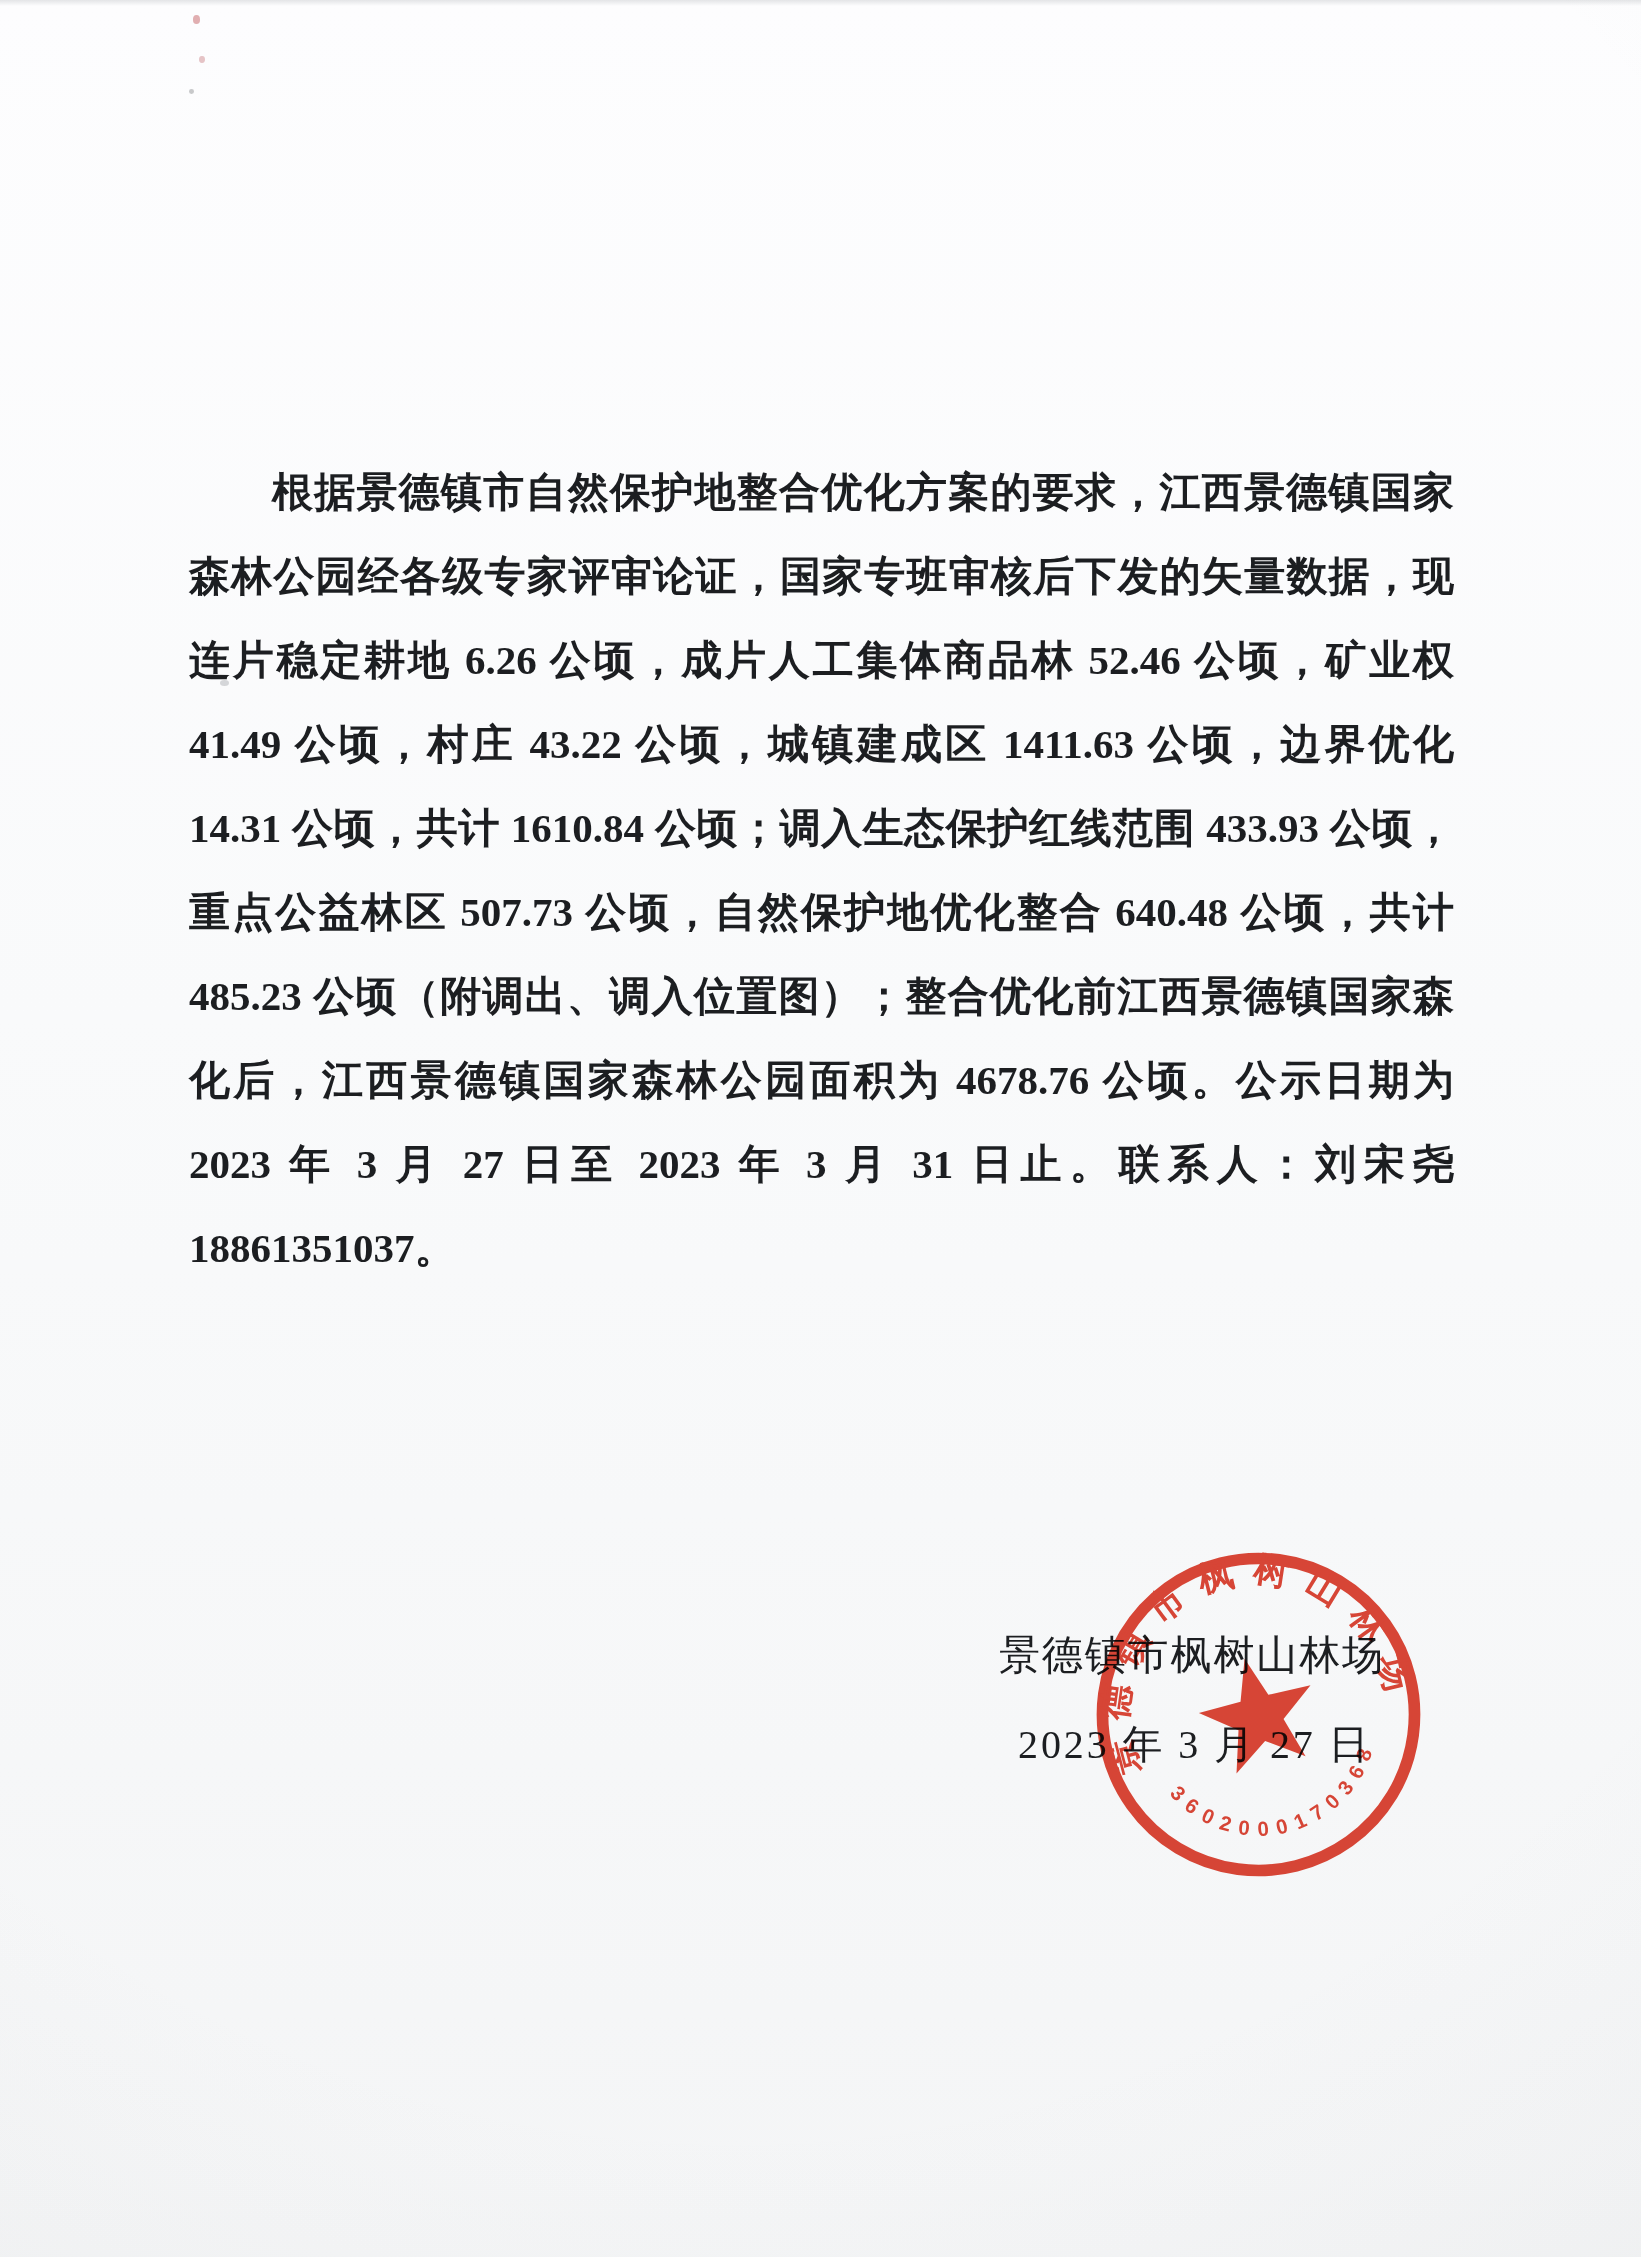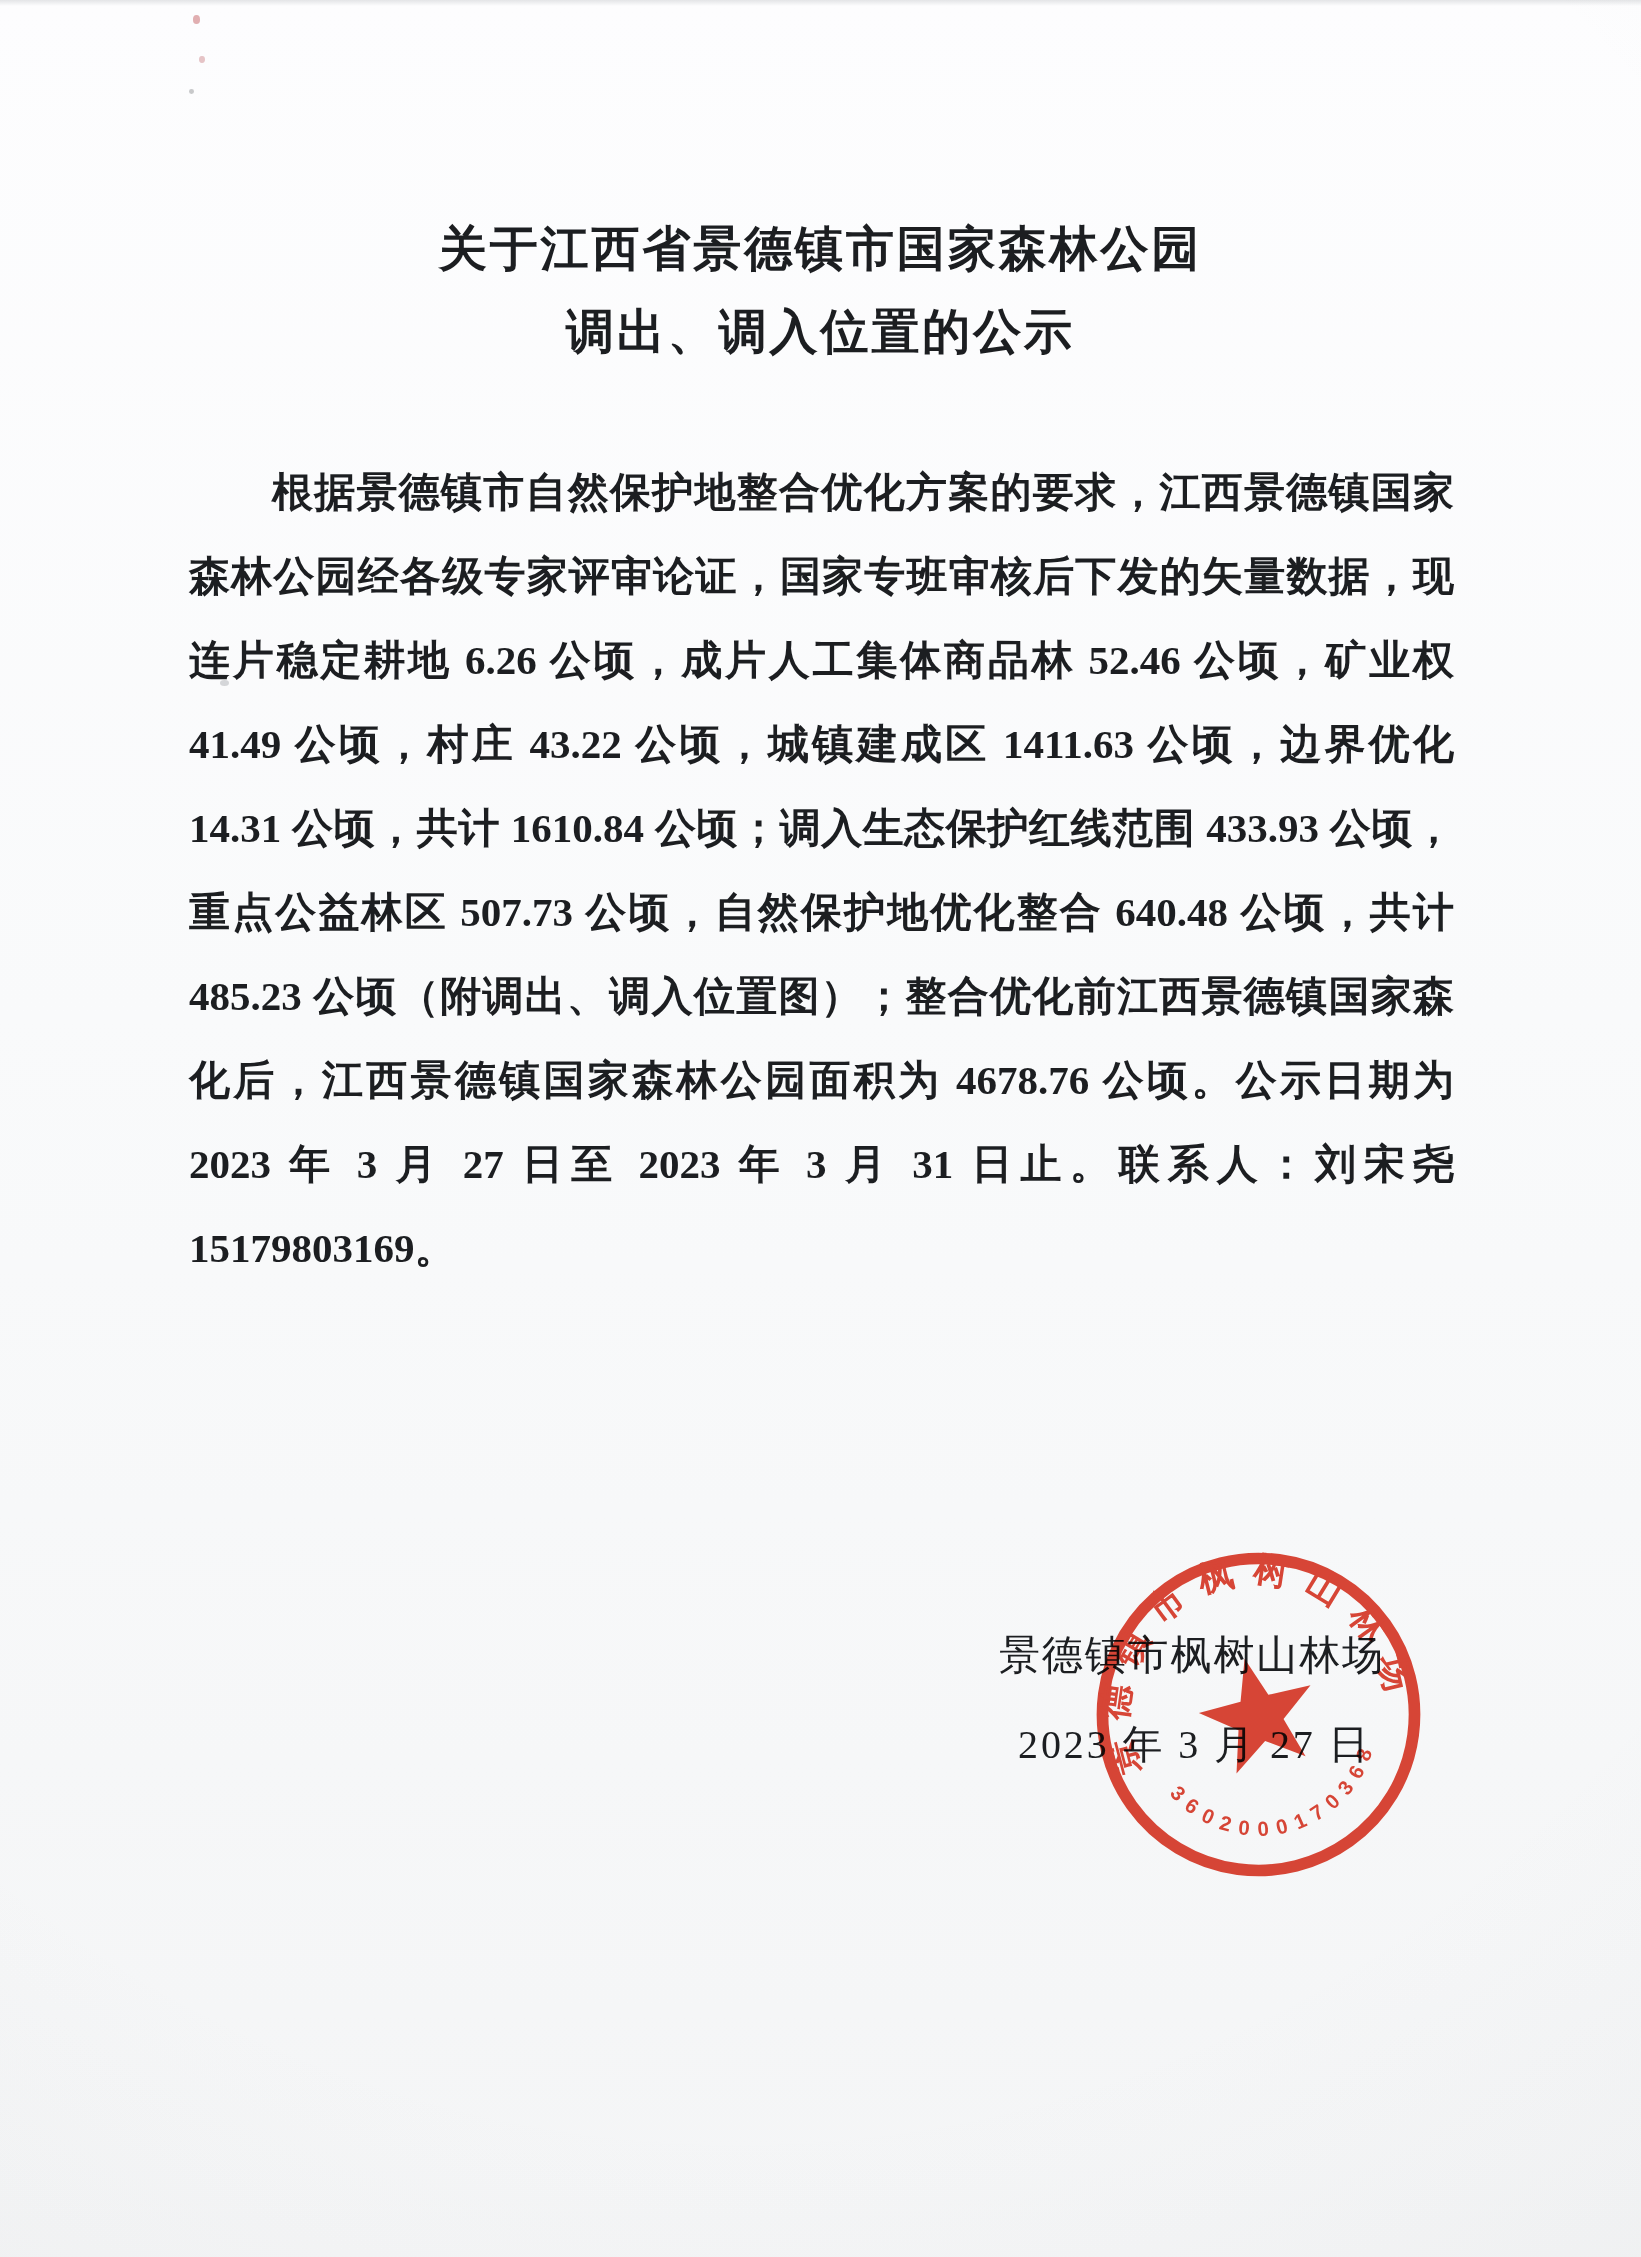--- a/index.html
+++ b/index.html
@@ -62,36 +62,32 @@
 </head>
 <body>
 
 <div class="page">
 
   <span class="artifact a1"></span>
   <span class="artifact a2"></span>
   <span class="artifact a3"></span>
   <span class="artifact a4"></span>
 
-  <h1 class="title">
-    <div>关于江西省景德镇市国家森林公园</div>
-    <div>调出、调入位置的公示</div>
-  </h1>
 
   <div class="doc-body">
       <p class="line indent">根据景德镇市自然保护地整合优化方案的要求，江西景德镇国家</p>
       <p class="line">森林公园经各级专家评审论证，国家专班审核后下发的矢量数据，现</p>
       <p class="line">连片稳定耕地 6.26 公顷，成片人工集体商品林 52.46 公顷，矿业权</p>
       <p class="line">41.49 公顷，村庄 43.22 公顷，城镇建成区 1411.63 公顷，边界优化</p>
       <p class="line">14.31 公顷，共计 1610.84 公顷；调入生态保护红线范围 433.93 公顷，</p>
       <p class="line">重点公益林区 507.73 公顷，自然保护地优化整合 640.48 公顷，共计</p>
       <p class="line">485.23 公顷（附调出、调入位置图）；整合优化前江西景德镇国家森</p>
       <p class="line">化后，江西景德镇国家森林公园面积为 4678.76 公顷。公示日期为</p>
       <p class="line">2023 年 3 月 27 日至 2023 年 3 月 31 日止。联系人：刘宋尧</p>
-      <p class="line last">15179803169。</p>
+      <p class="line last">18861351037。</p>
     </div>
 
   <div class="signature">
     <div class="org">景德镇市枫树山林场</div>
     <div class="date">2023 年 3 月 27 日</div>
   </div>
 
   <svg class="stamp" viewBox="0 0 360 360" aria-hidden="true">
     <g transform="rotate(-14 180 180)">
       <circle cx="180" cy="180" r="160" fill="none" stroke="#dc3927" stroke-width="12"></circle>

